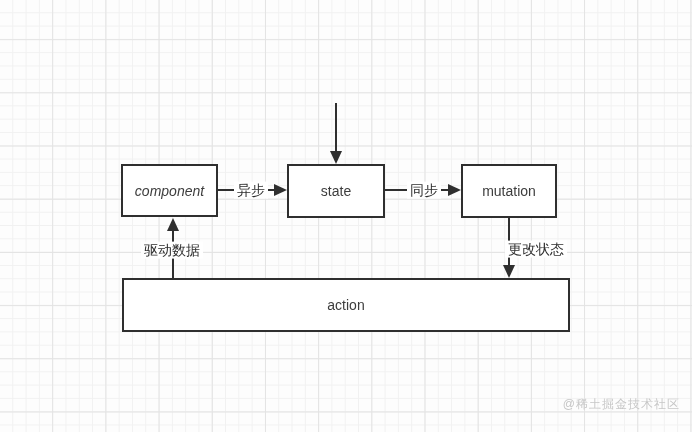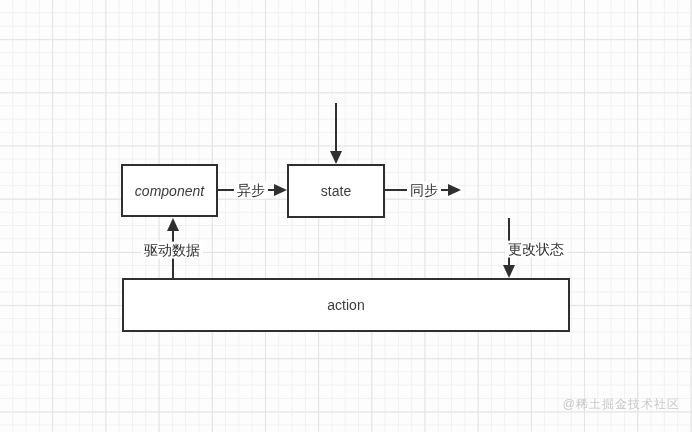--- a/index.html
+++ b/index.html
@@ -81,20 +81,23 @@
 
 
   <div class="node" style="left:121px;top:164px;width:97px;height:53px;font-style:italic;">
     <span>component</span>
   </div>
 
   <div class="node" style="left:287px;top:164px;width:98px;height:54px;">
     <span>state</span>
   </div>
 
+  <div class="node" style="left:461px;top:164px;width:96px;height:54px;">
+    <span>mutation</span>
+  </div>
 
   <div class="node" style="left:122px;top:278px;width:448px;height:54px;">
     <span>action</span>
   </div>
 
   <div class="edge-label" style="left:251px;top:190px;">异步</div>
 
   <div class="edge-label" style="left:424px;top:190px;">同步</div>
 
   <div class="edge-label" style="left:510px;top:249px;margin-left:26px;">更改状态</div>

